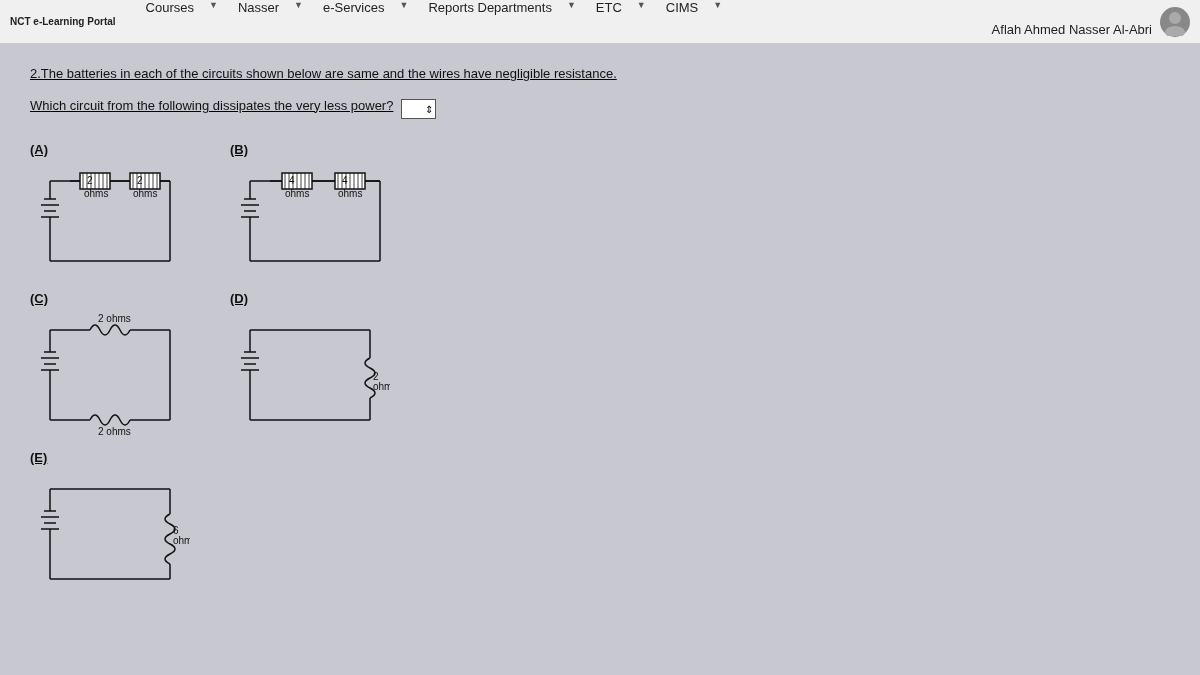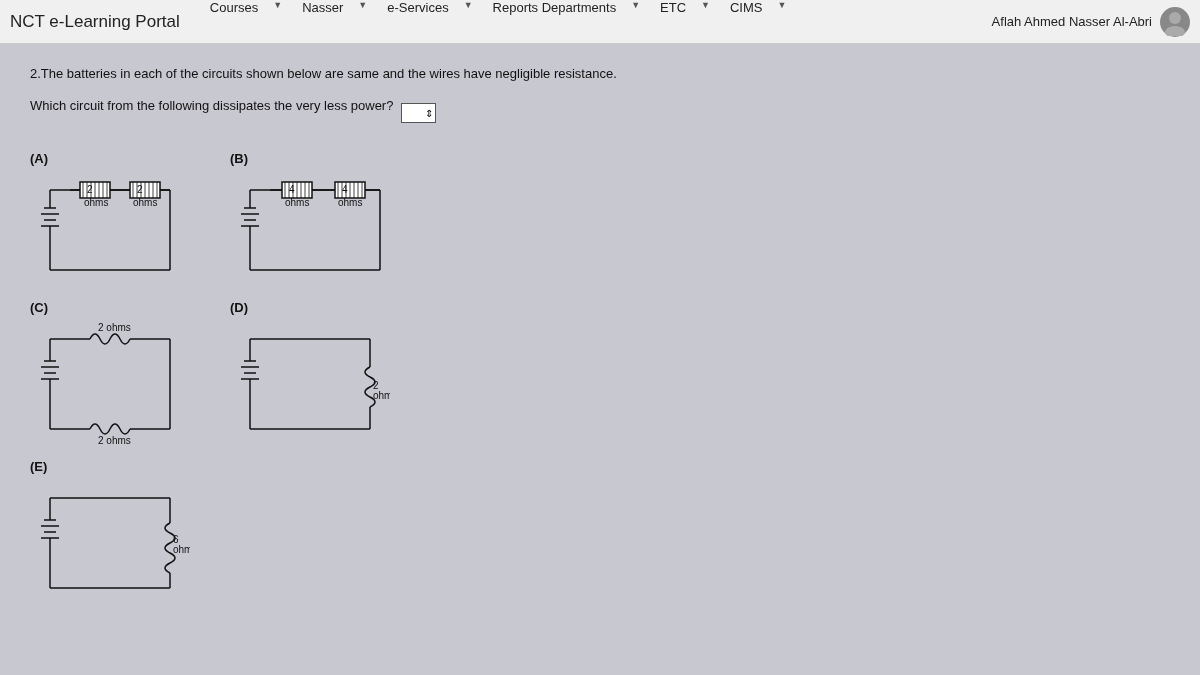--- a/index.html
+++ b/index.html
@@ -17,22 +17,22 @@
       width: 100%;
       height: 44px;
       background: #f0f0f0;
       border-bottom: 1px solid #ccc;
       display: flex;
       align-items: center;
       padding: 0 10px;
       gap: 0;
     }
     .nav-brand {
-      font-size: 17px;
-      font-weight: normal;
+      font-size: 10px;
+      font-weight: bold;
       color: #222;
       margin-right: 20px;
       white-space: nowrap;
     }
     .nav-item {
       display: flex;
       align-items: flex-start;
       padding: 0 10px;
       height: 100%;
       cursor: pointer;
@@ -41,21 +41,21 @@
       white-space: nowrap;
       gap: 15px;
     }
     .nav-arrow {
       font-size: 9px;
       color: #555;
     }
     .nav-spacer { flex: 1; }
     .nav-user {
       display: flex;
-      align-items: center;
+      align-items: flex-end;
       gap: 8px;
       font-size: 13px;
       color: #222;
     }
     .user-avatar {
       width: 30px;
       height: 30px;
       background: #888;
       border-radius: 50%;
       display: flex;
@@ -63,20 +63,21 @@
       justify-content: center;
       color: white;
       font-size: 14px;
     }
 
     
     .main-content {
       padding: 20px 30px;
       background: #c8c8d0;
       min-height: 631px;
+      text-decoration: underline;
     }
 
     .question-text {
       font-size: 13px;
       color: #111;
       margin-bottom: 12px;
       line-height: 1.5;
     }
 
     .question-line {
@@ -184,21 +185,21 @@
       </svg>
     </div>
   </div>
 </nav>
 
 <div class="main-content">
 
   <p class="question-text">2.The batteries in each of the circuits shown below are same and the wires have negligible resistance.</p>
 
   <div class="question-line">
-    <span class="question-text" style="margin-bottom:16px;">Which circuit from the following dissipates the very less power?</span>
+    <span class="question-text" style="margin-bottom:7px;">Which circuit from the following dissipates the very less power?</span>
     <div class="select-wrapper">
       <select class="answer-select">
         <option value=""></option>
         <option value="A">A</option>
         <option value="B">B</option>
         <option value="C">C</option>
         <option value="D">D</option>
         <option value="E">E</option>
       </select>
     </div>

